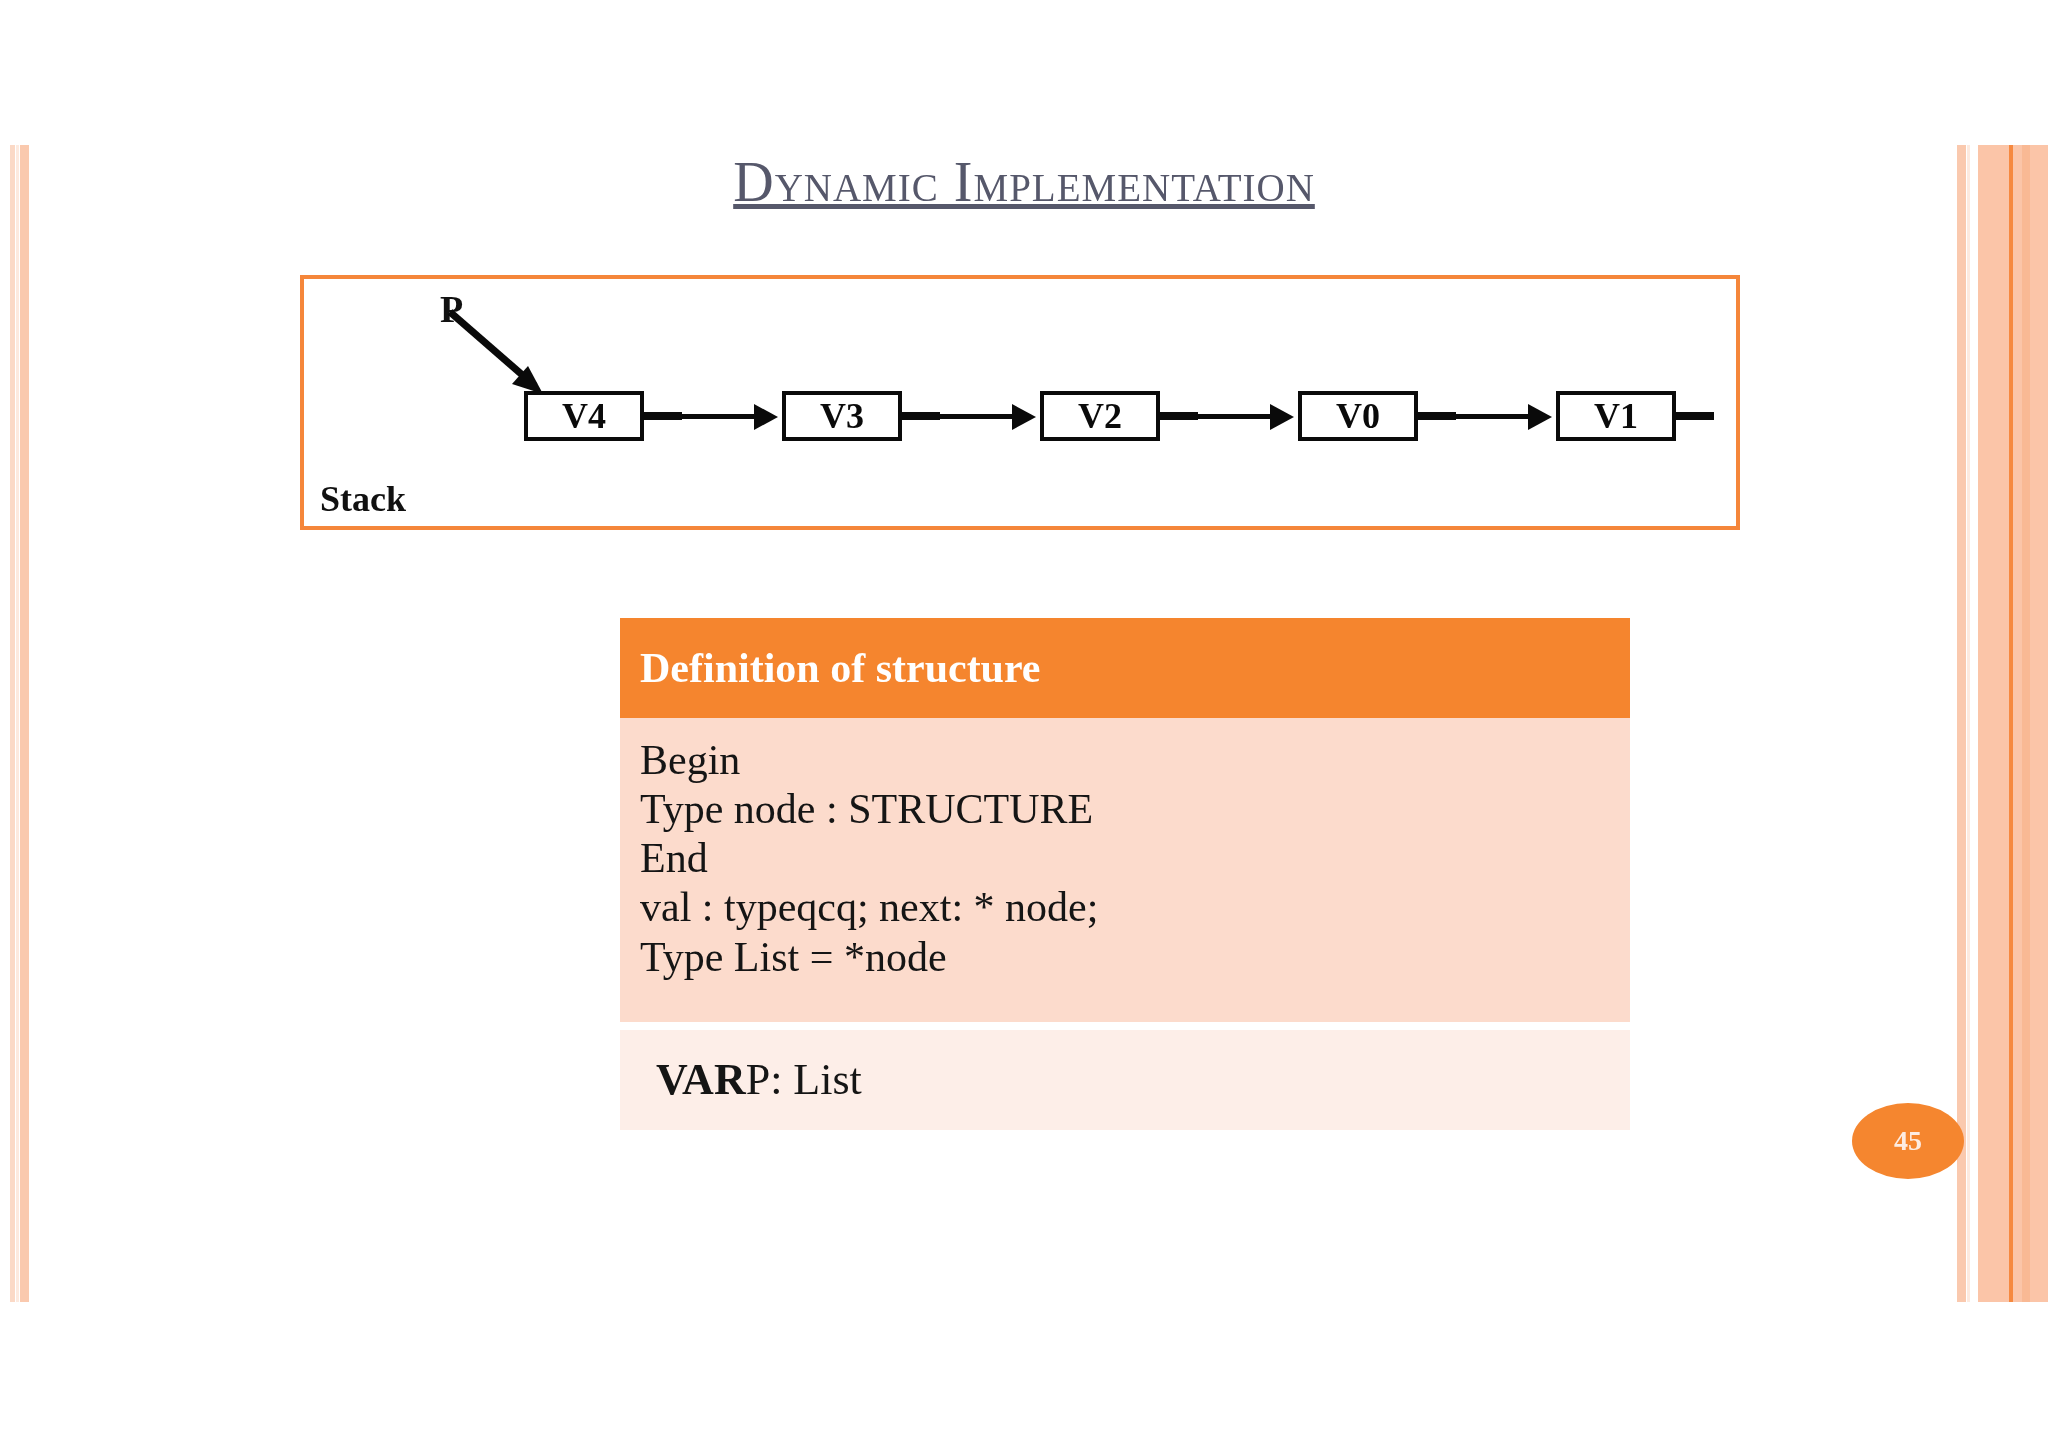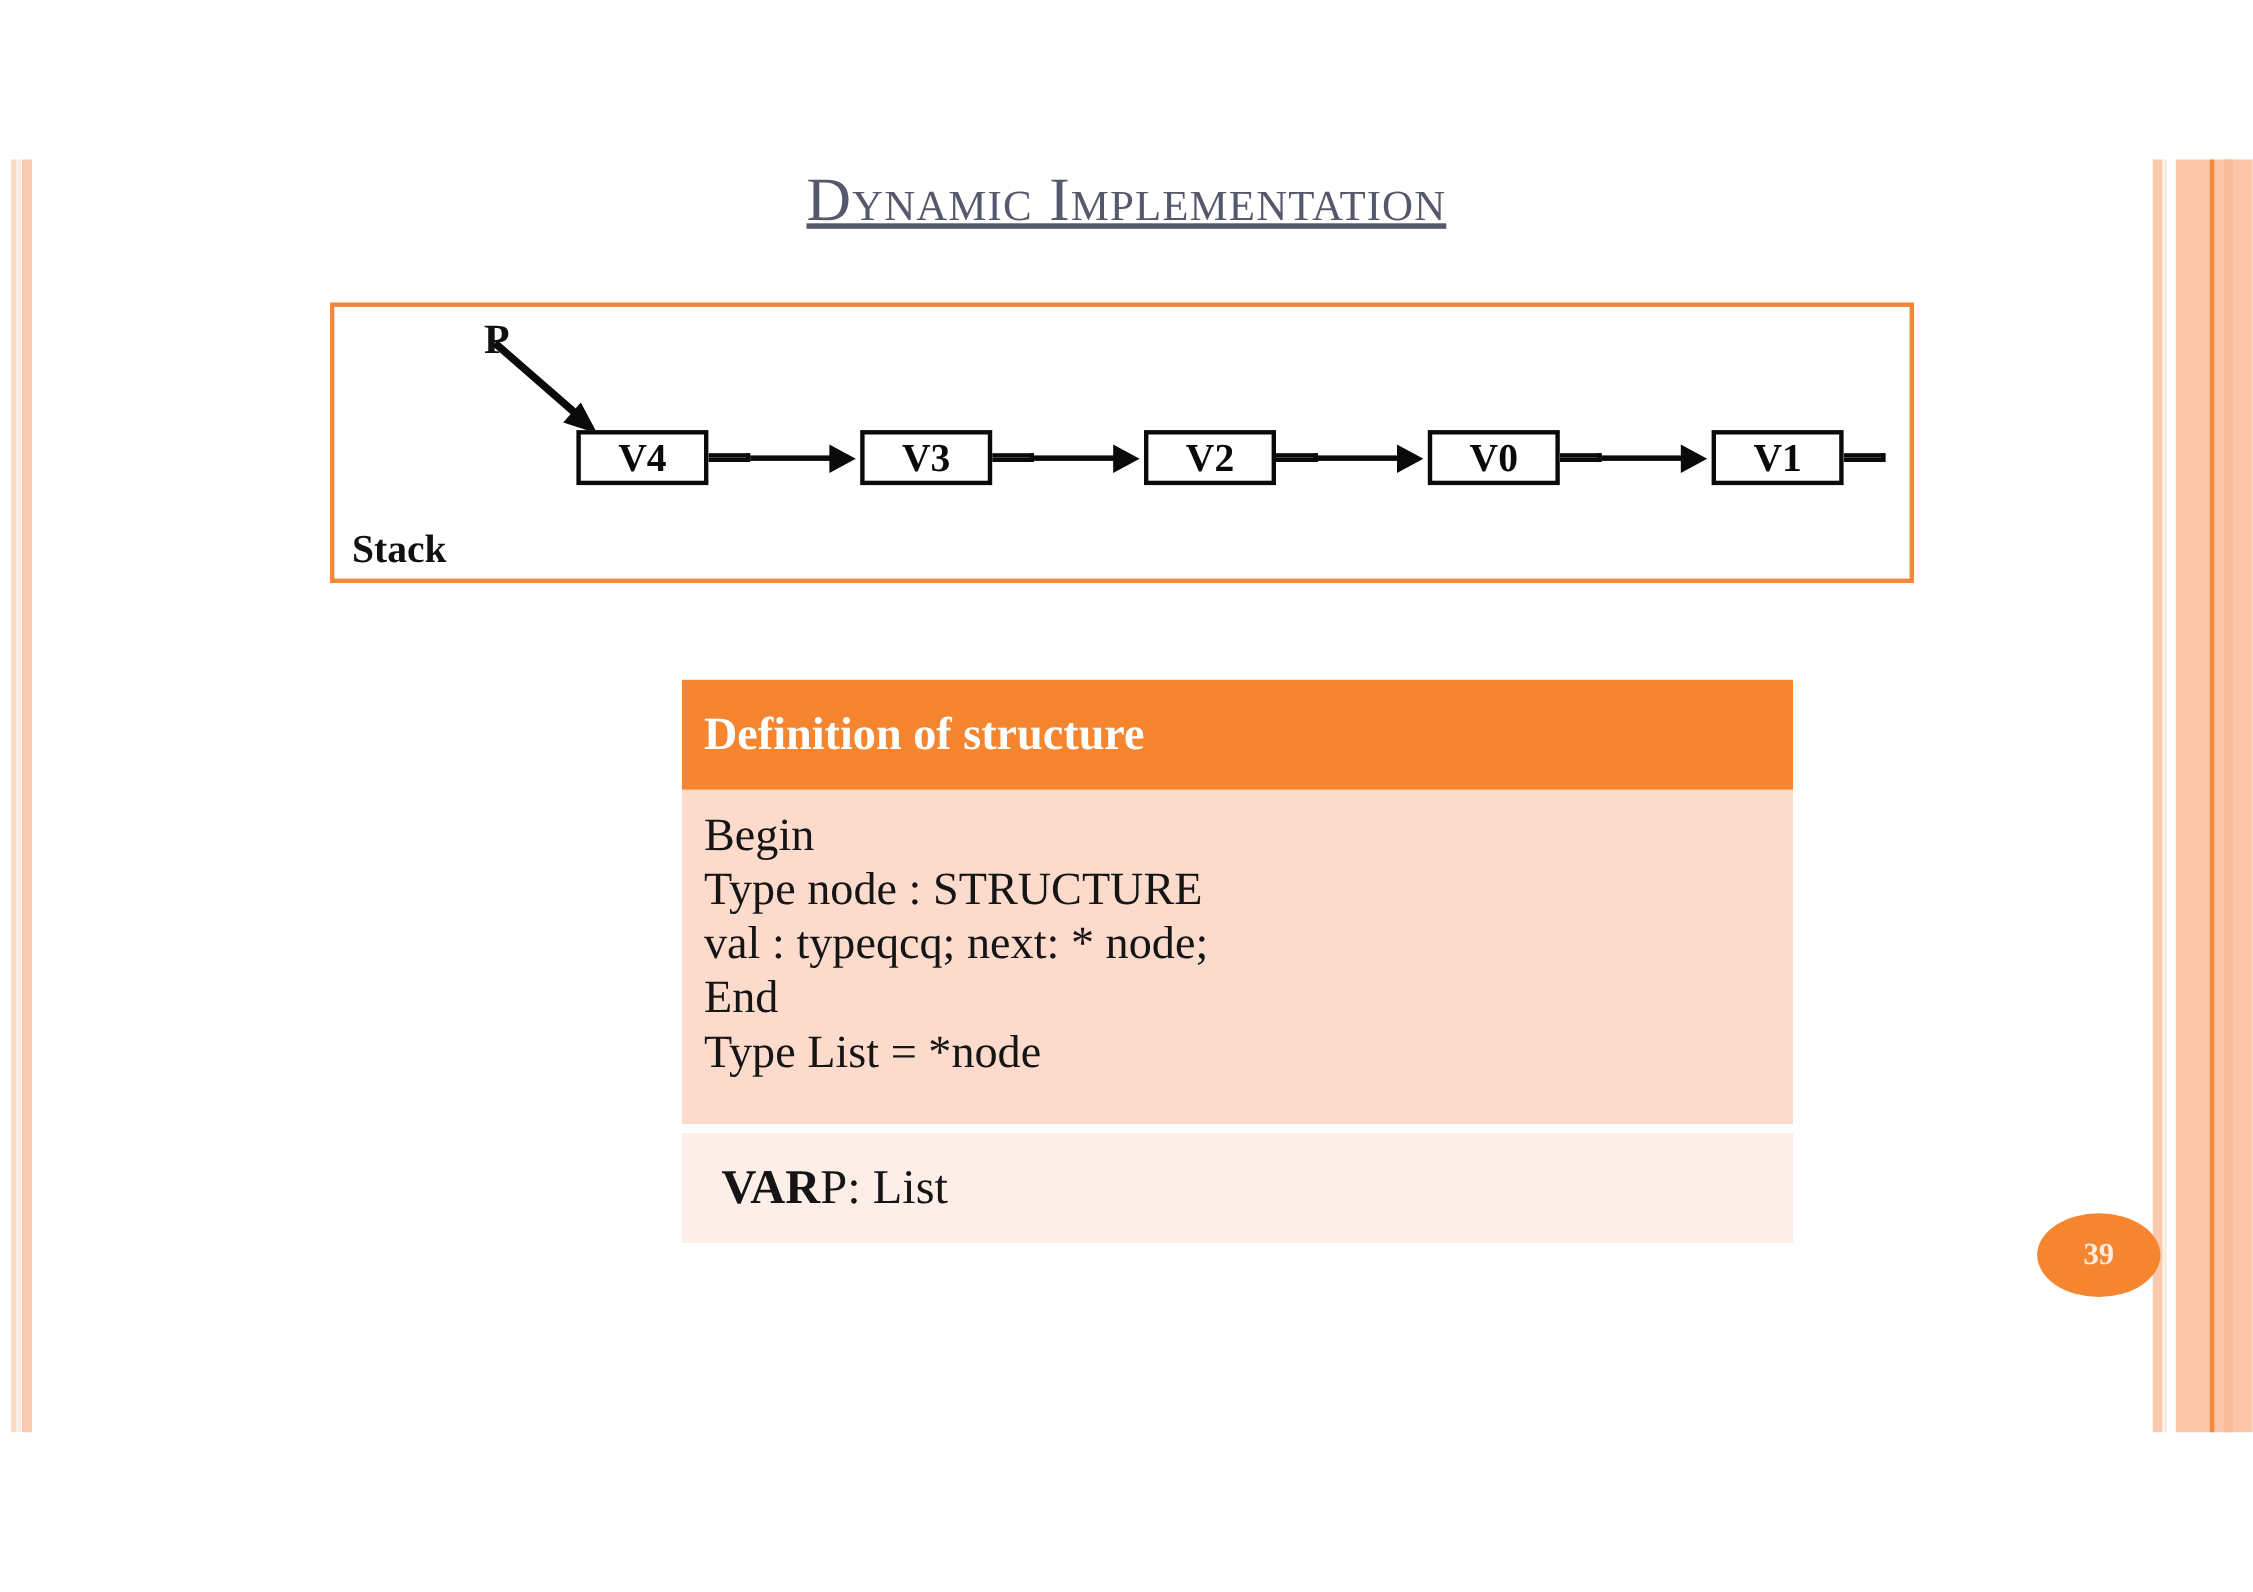--- a/index.html
+++ b/index.html
@@ -294,24 +294,24 @@
 
 </div>
 
 <div class="stack-label">Stack</div>
 
 <div class="def-table">
   <div class="def-header">Definition of structure</div>
   <div class="def-body">
     <div class="code-line">Begin</div>
     <div class="code-line">Type node : STRUCTURE</div>
+    <div class="code-line">End</div>
     <div class="code-line">val : typeqcq; next: * node;</div>
-    <div class="code-line">End</div>
     <div class="code-line">Type List = *node</div>
   </div>
   <div class="def-gap"></div>
   <div class="def-footer">
     <span class="kw">VAR</span>
       <span> P: List</span>
   </div>
 </div>
 
-<div class="page-badge">39</div>
+<div class="page-badge">45</div>
 
 </body></html>

